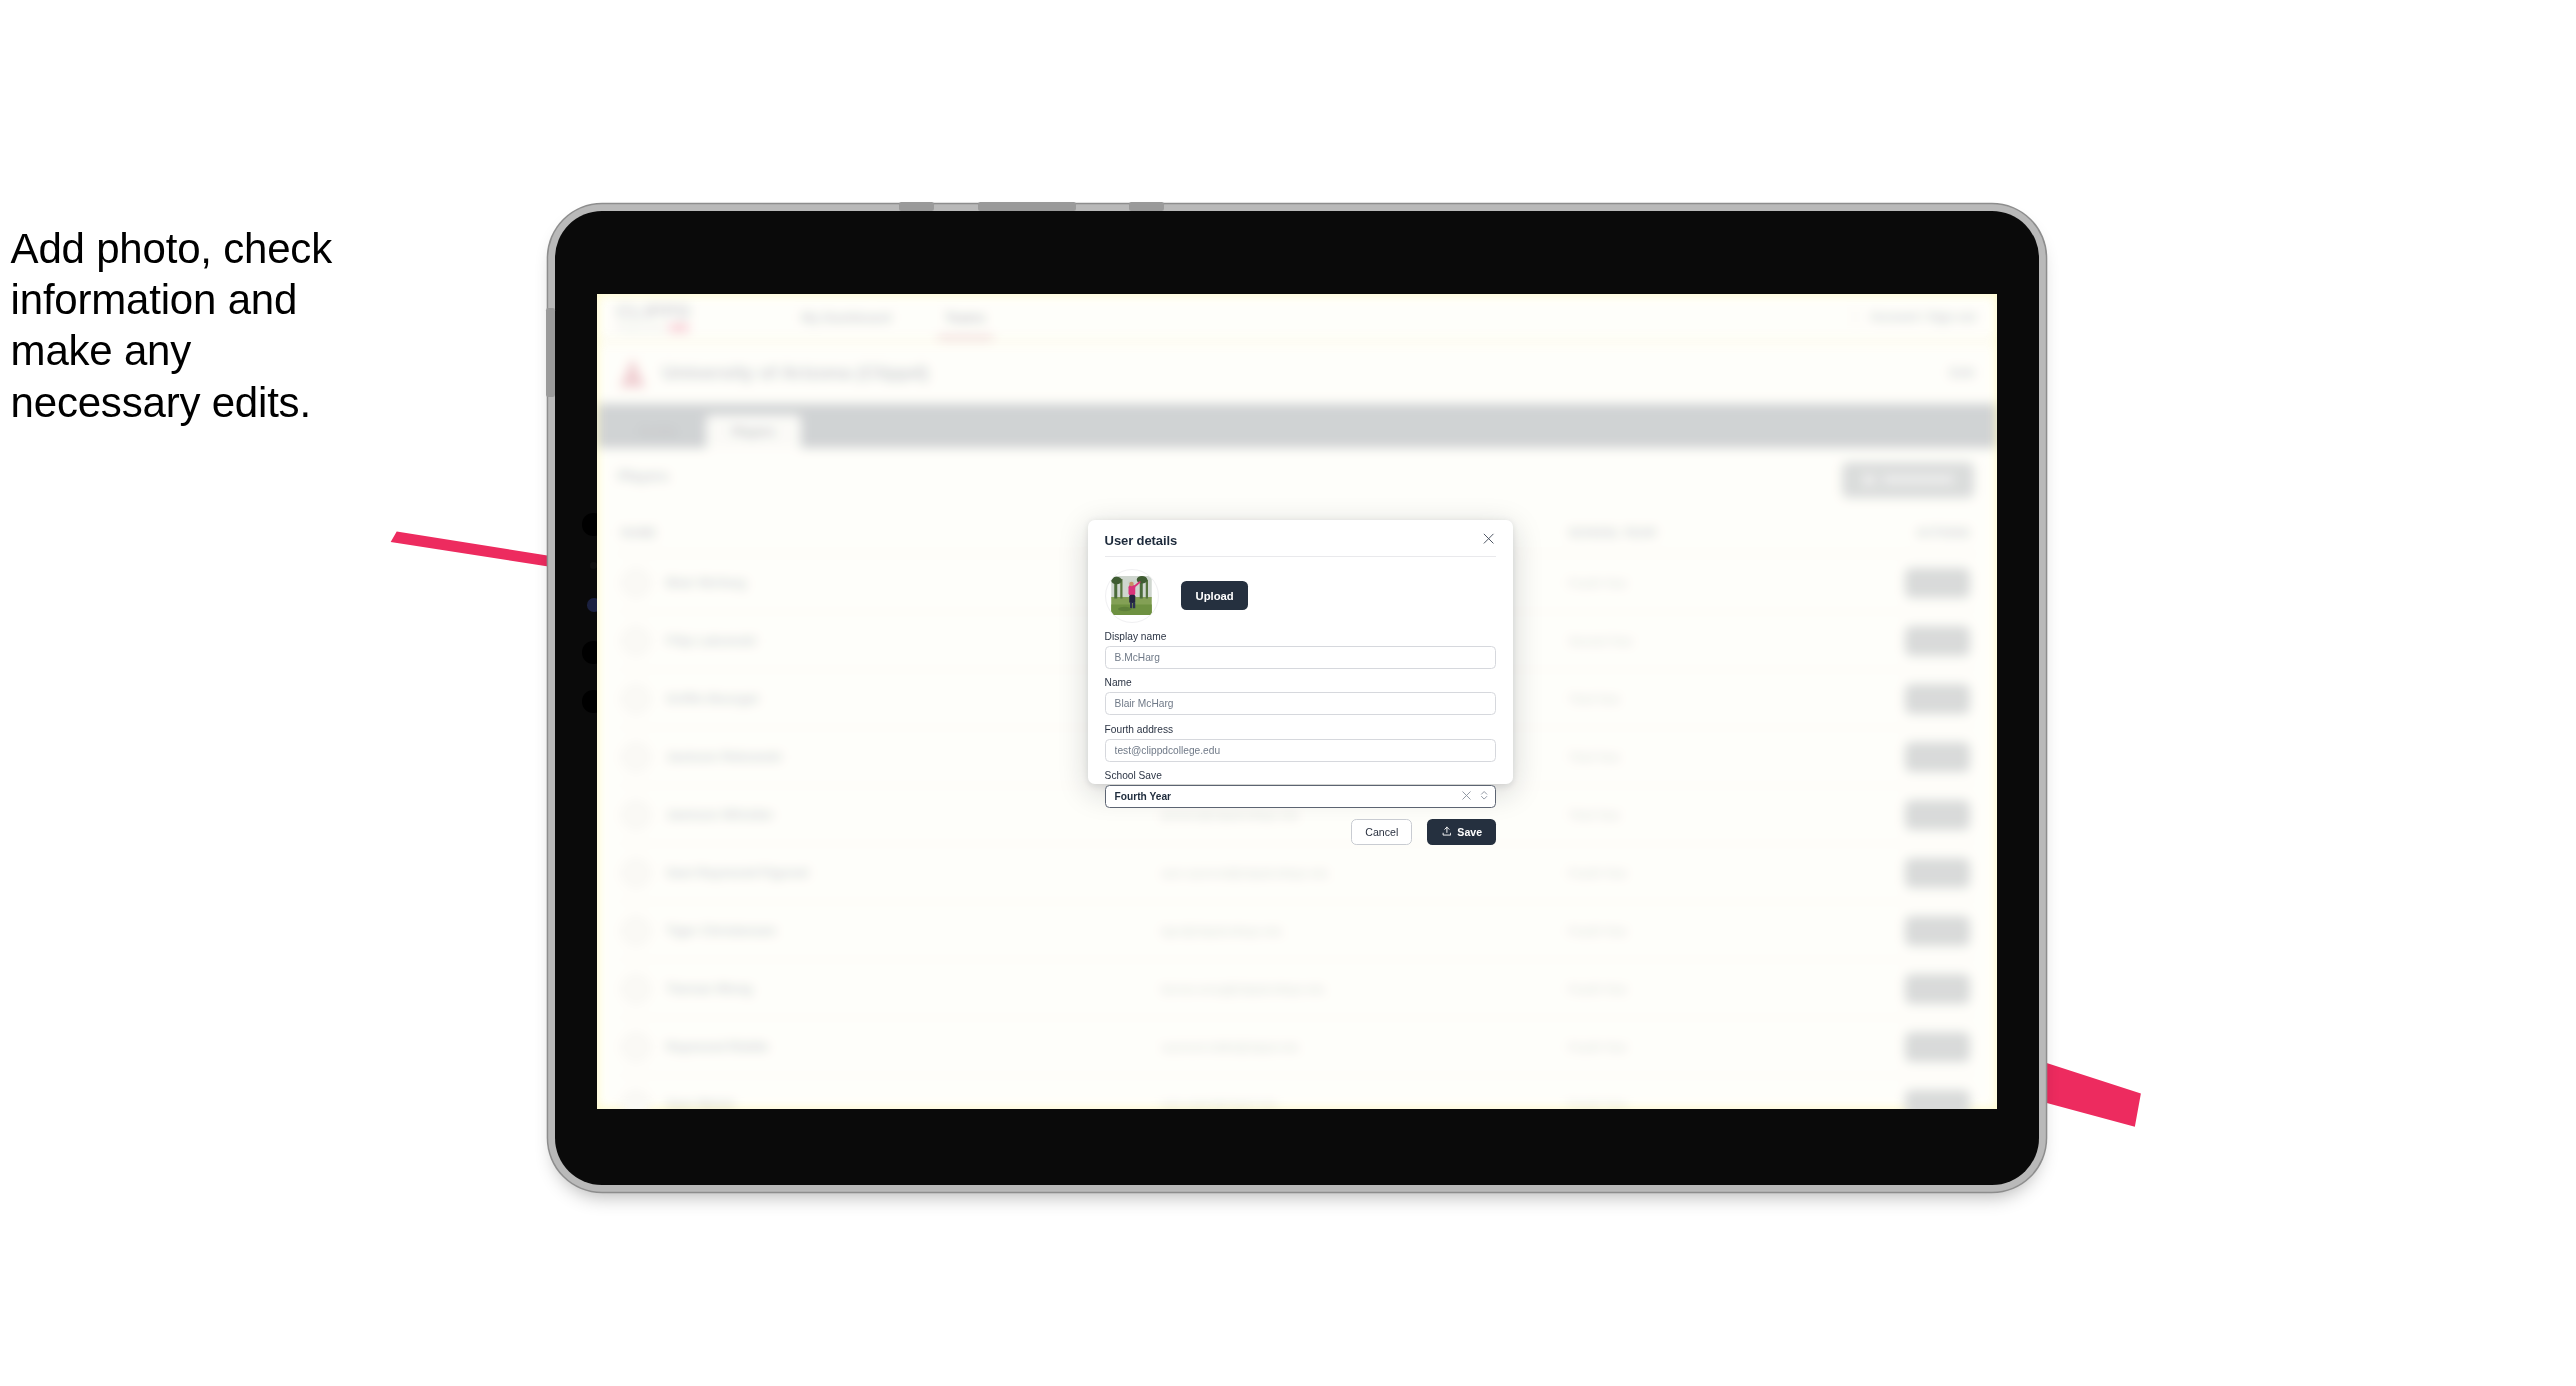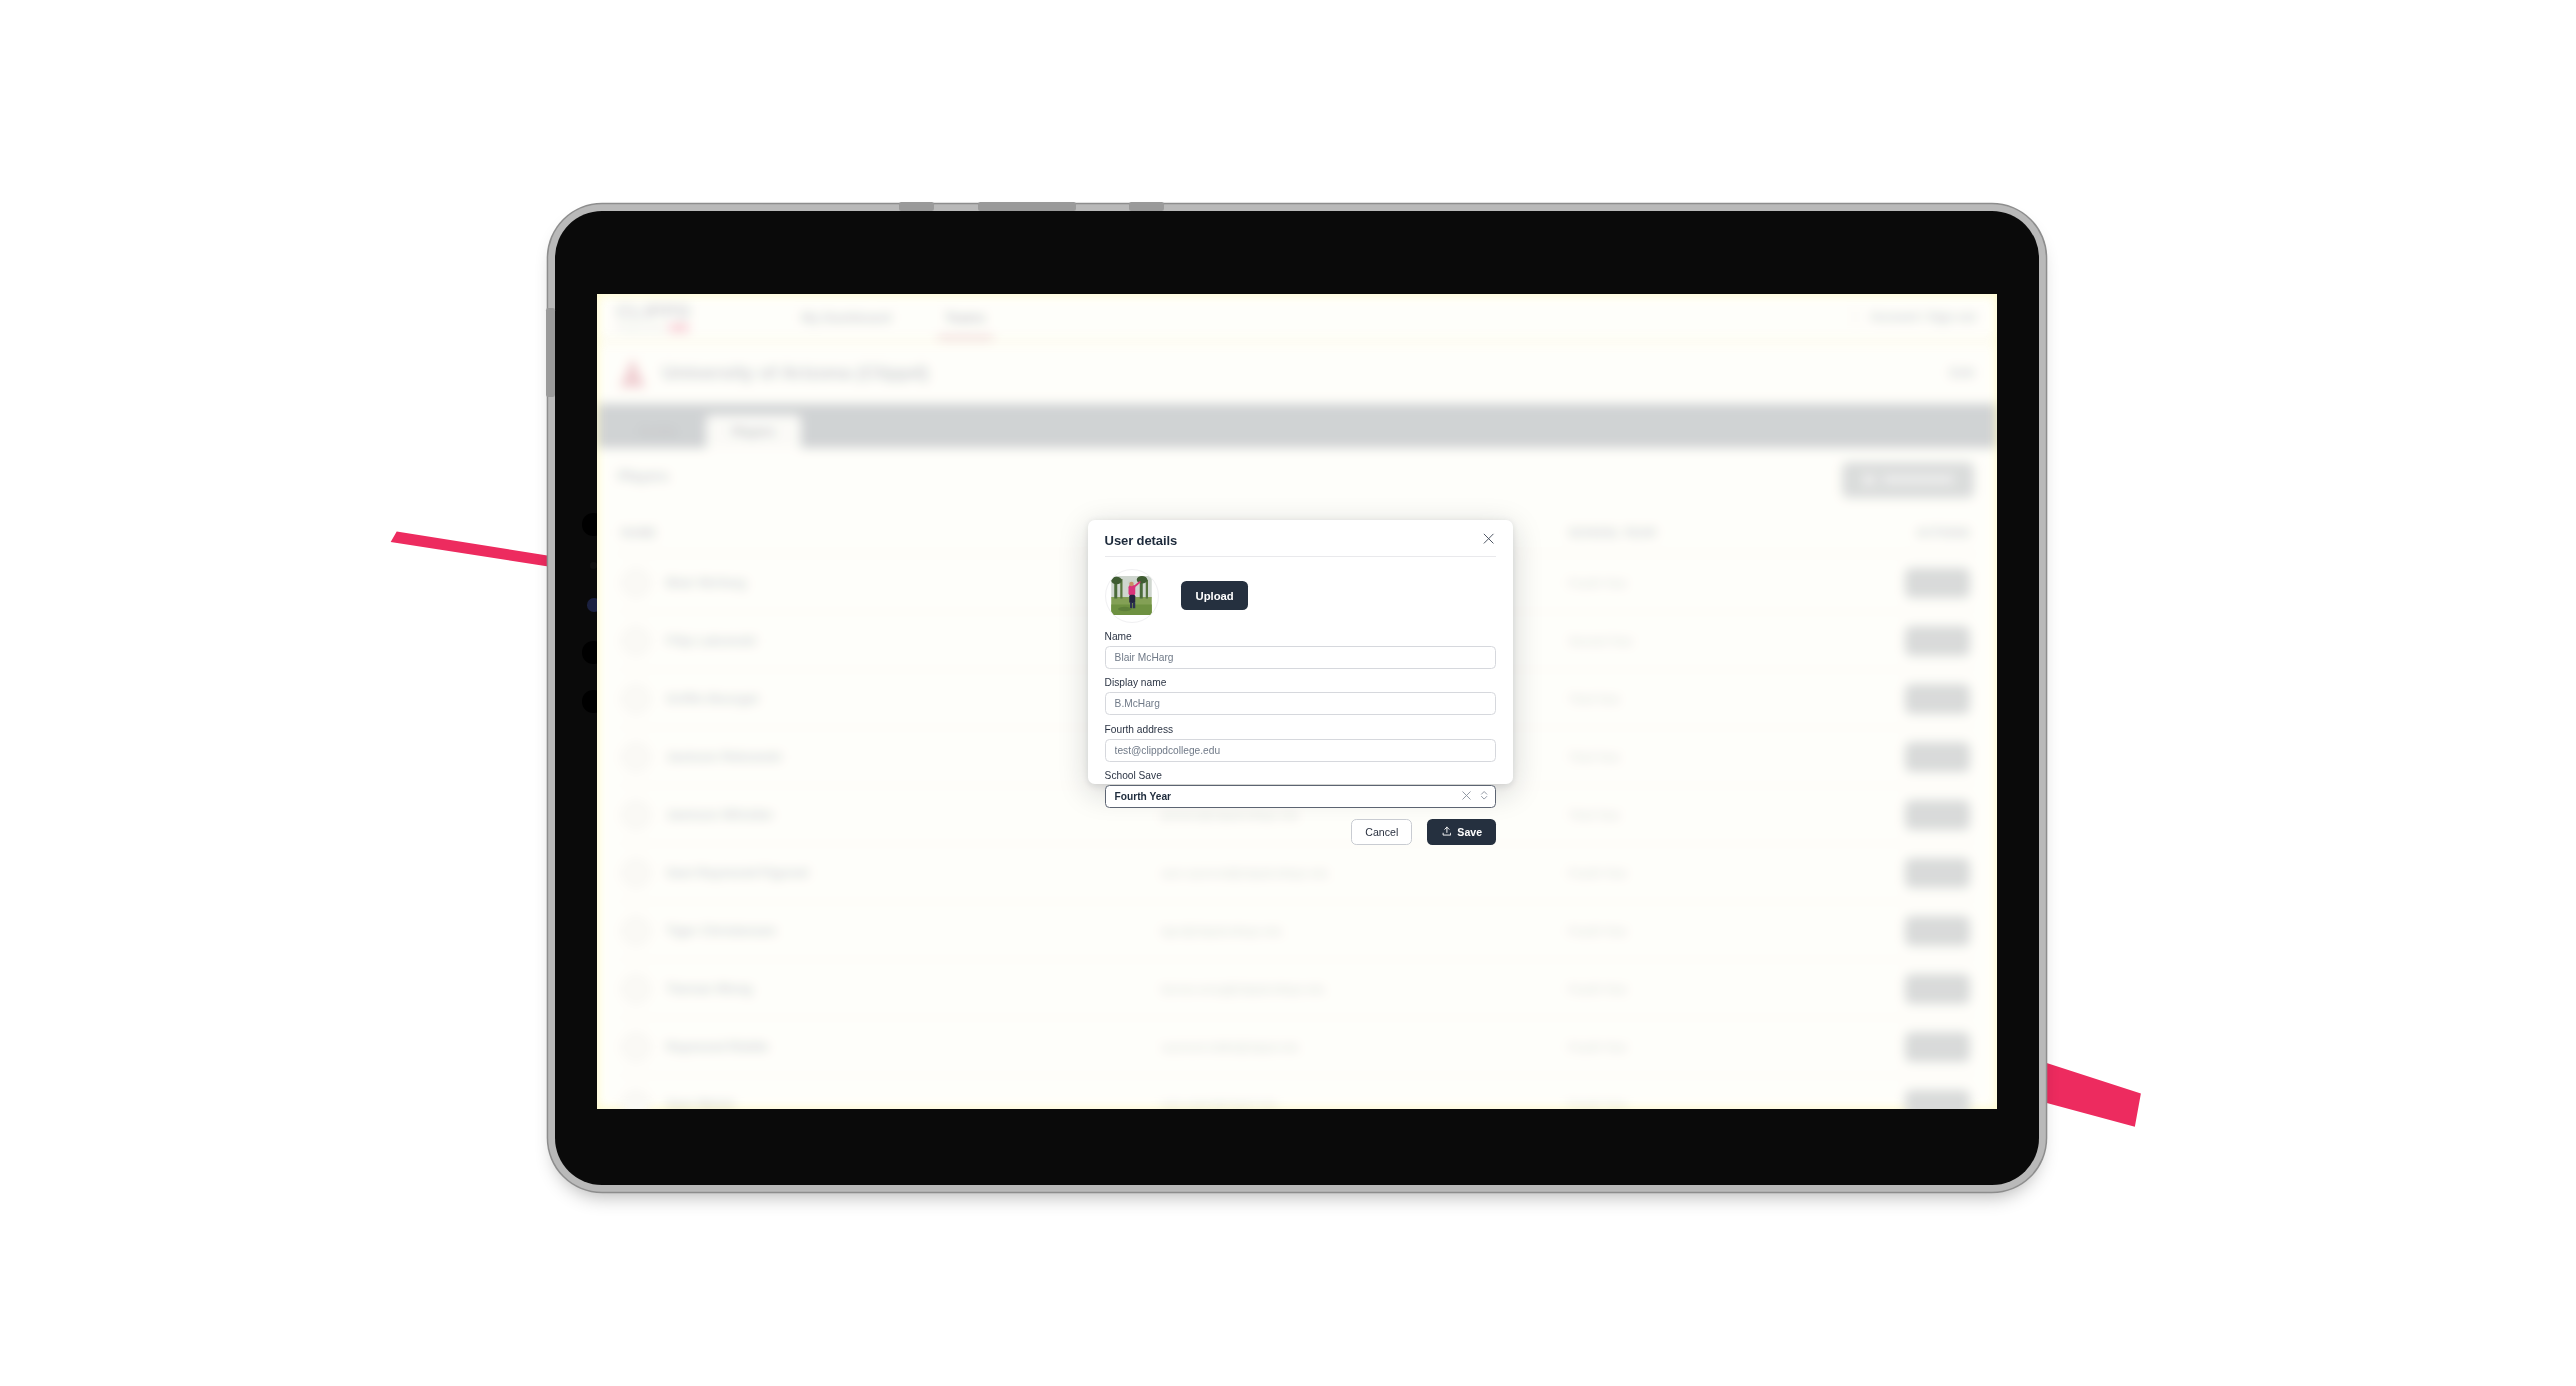--- a/index.html
+++ b/index.html
@@ -178,20 +178,24 @@
     background:#25303f; color:#fff; border:none; border-radius:5.3px;
     font-size:10.6px; font-weight:600; padding:6px 14.3px; cursor:pointer;
     display:flex; align-items:center; gap:6px; font-family:"Liberation Sans", sans-serif;
   }
 </style>
 </head>
 <body>
 
 <div id="stage">
 
+  <div id="callout-left" class="callout">Add photo, check
+information and
+make any
+necessary edits.</div>
 
 
   <svg id="arrow-left" class="arrow-svg" viewBox="0 0 950 230">
     <path d="M 46 44 L 810 166 L 804 120 L 900 182 L 788 222 L 796 176 L 38 58 Z" fill="#ED2B5F"></path>
   </svg>
 
   <svg id="arrow-right" class="arrow-svg" viewBox="0 0 860 320">
     <path d="M 836 288 L 96 48 L 126 96 L 16 64 L 50 176 L 74 128 L 828 332 Z" fill="#ED2B5F"></path>
   </svg>
 
@@ -402,27 +406,27 @@
                 <path d="M31 14 L38 8" stroke="#d9337a" stroke-width="2.2" stroke-linecap="round"></path>
                 <circle cx="27" cy="10.5" r="3" fill="#c88f66"></circle>
                 <ellipse cx="18" cy="44" rx="9" ry="3" fill="#5d7f39"></ellipse>
               </svg>
             </div>
           </div>
           <button class="upload-btn">Upload</button>
         </div>
 
         <div class="fgroup">
+          <div class="flabel">Display name</div>
+          <input class="finput" value="B.McHarg" style="">
+        </div>
+
+        <div class="fgroup">
           <div class="flabel">Name</div>
           <input class="finput" value="Blair McHarg" style="">
-        </div>
-
-        <div class="fgroup">
-          <div class="flabel">Display name</div>
-          <input class="finput" value="B.McHarg" style="">
         </div>
 
         <div class="fgroup">
           <div class="flabel">Fourth address</div>
           <input class="finput" value="test@clippdcollege.edu" style="">
         </div>
 
         <div class="fgroup">
           <div class="flabel">School Save</div>
           <div class="fselect">

